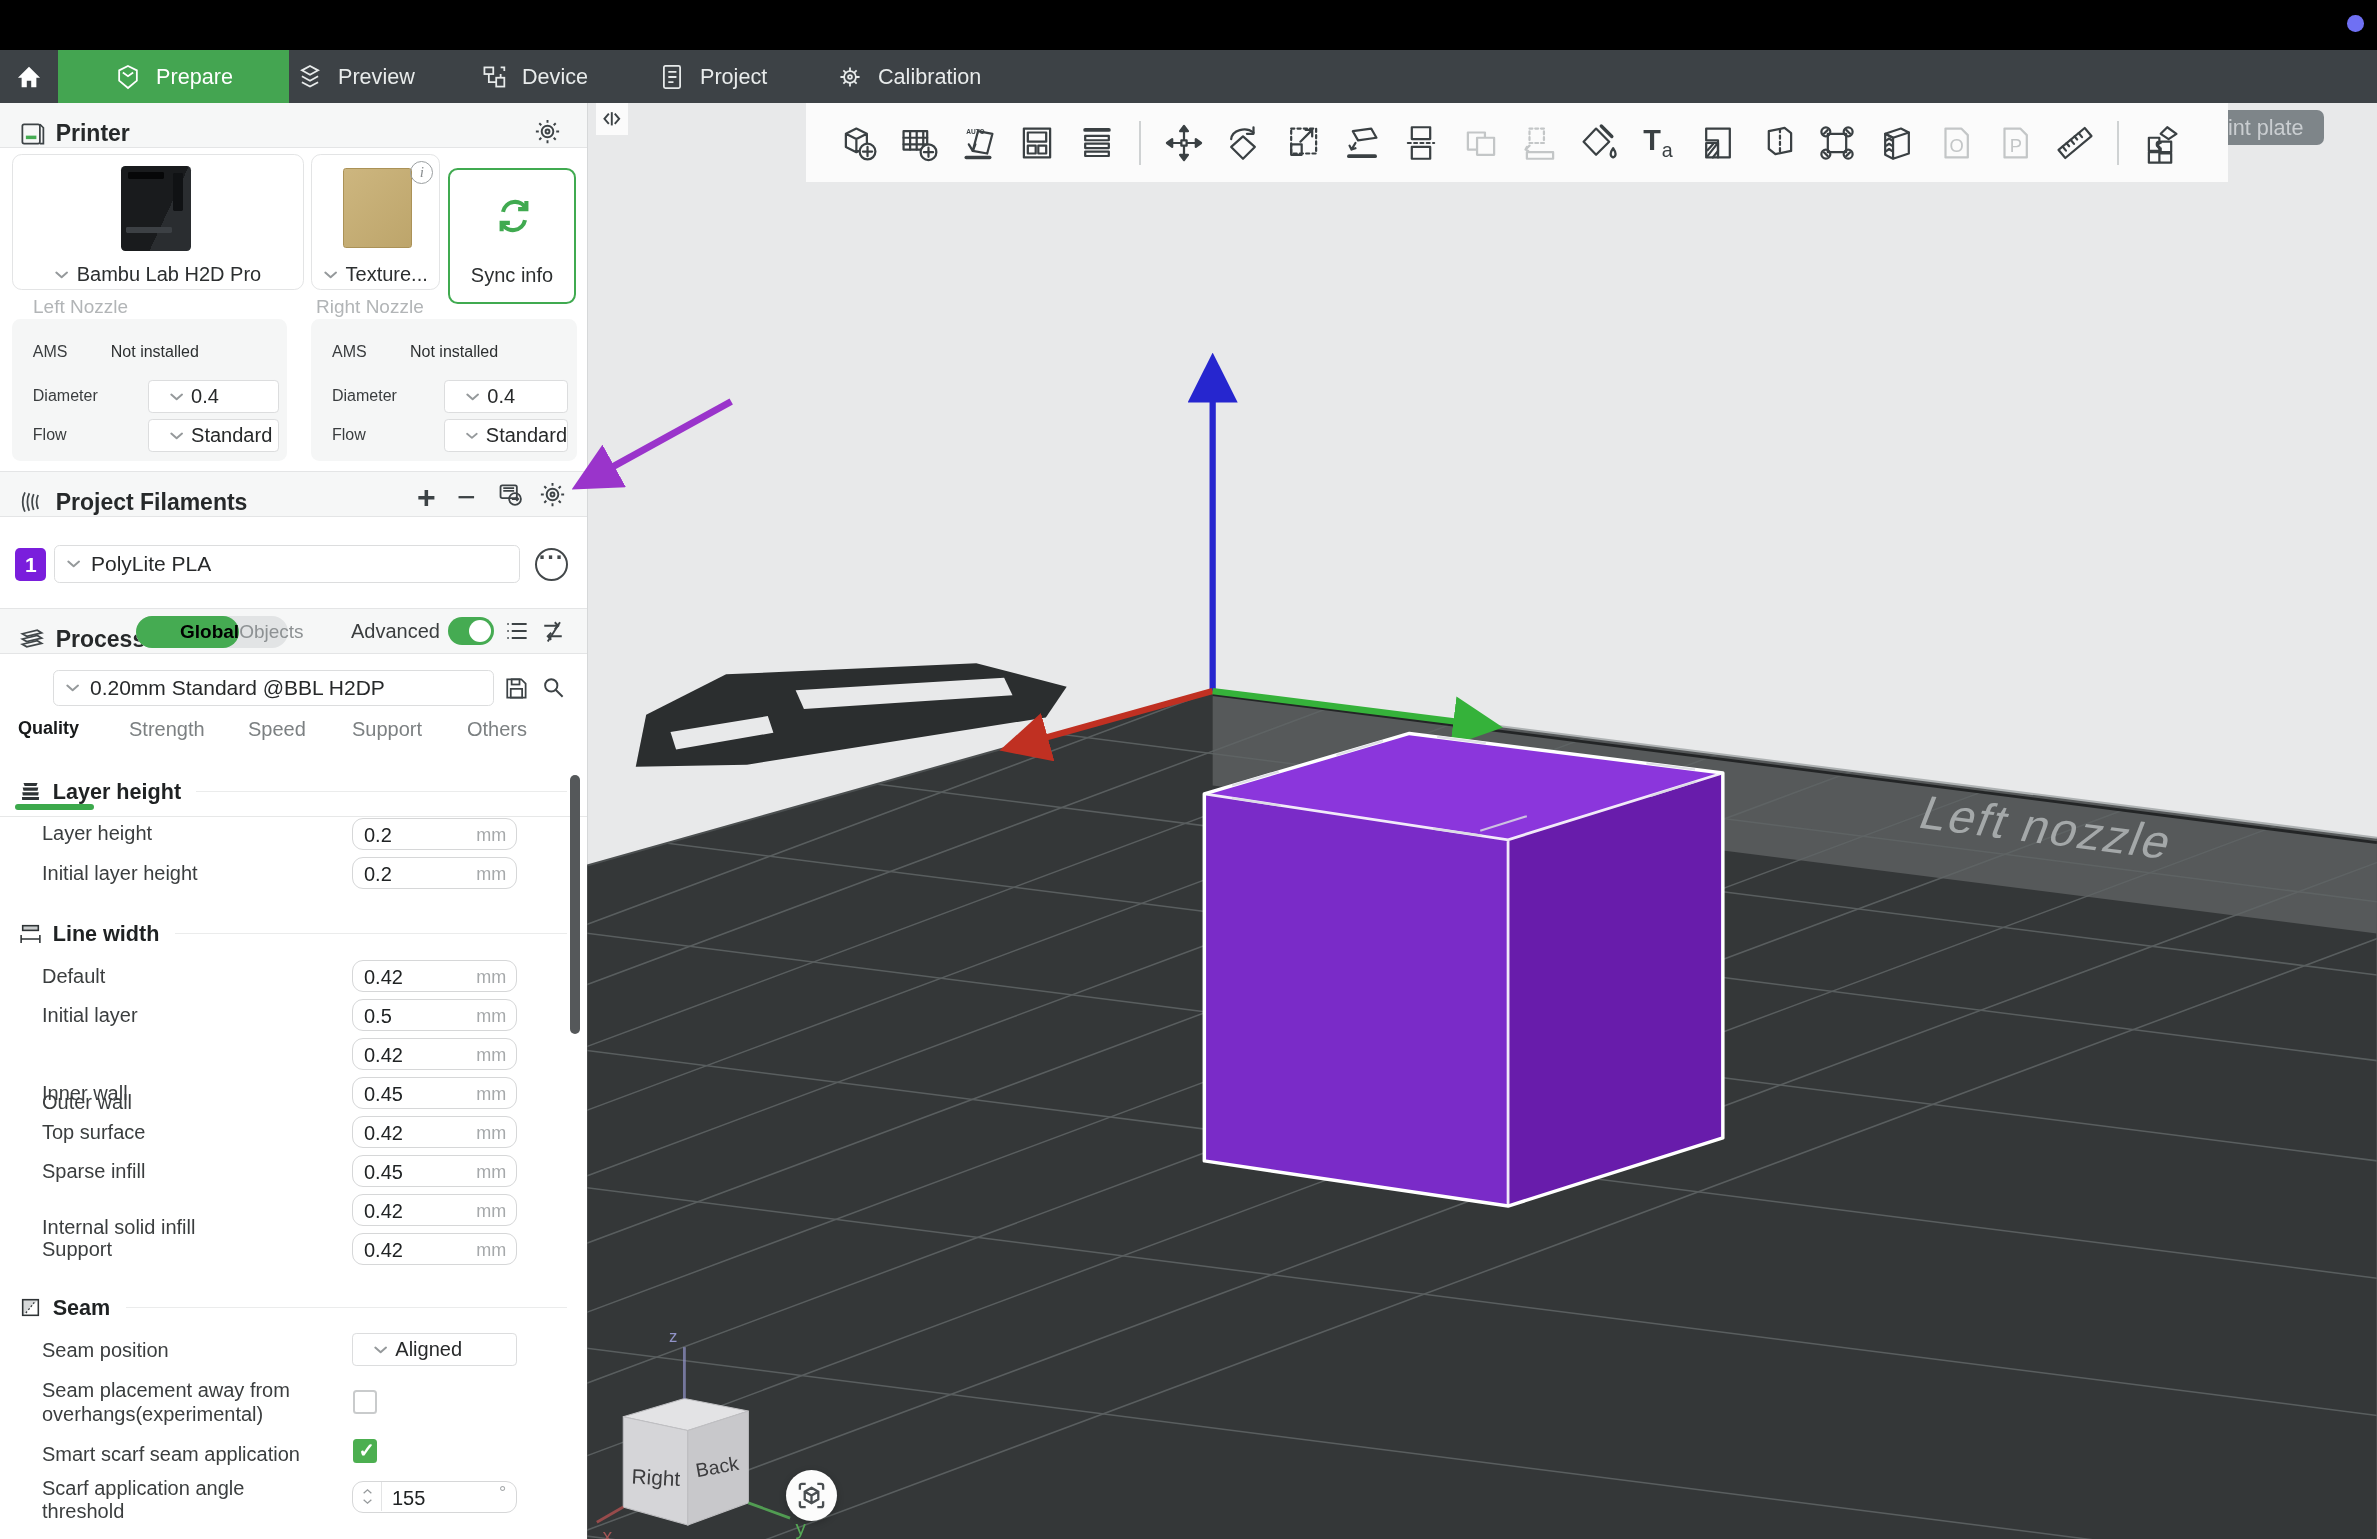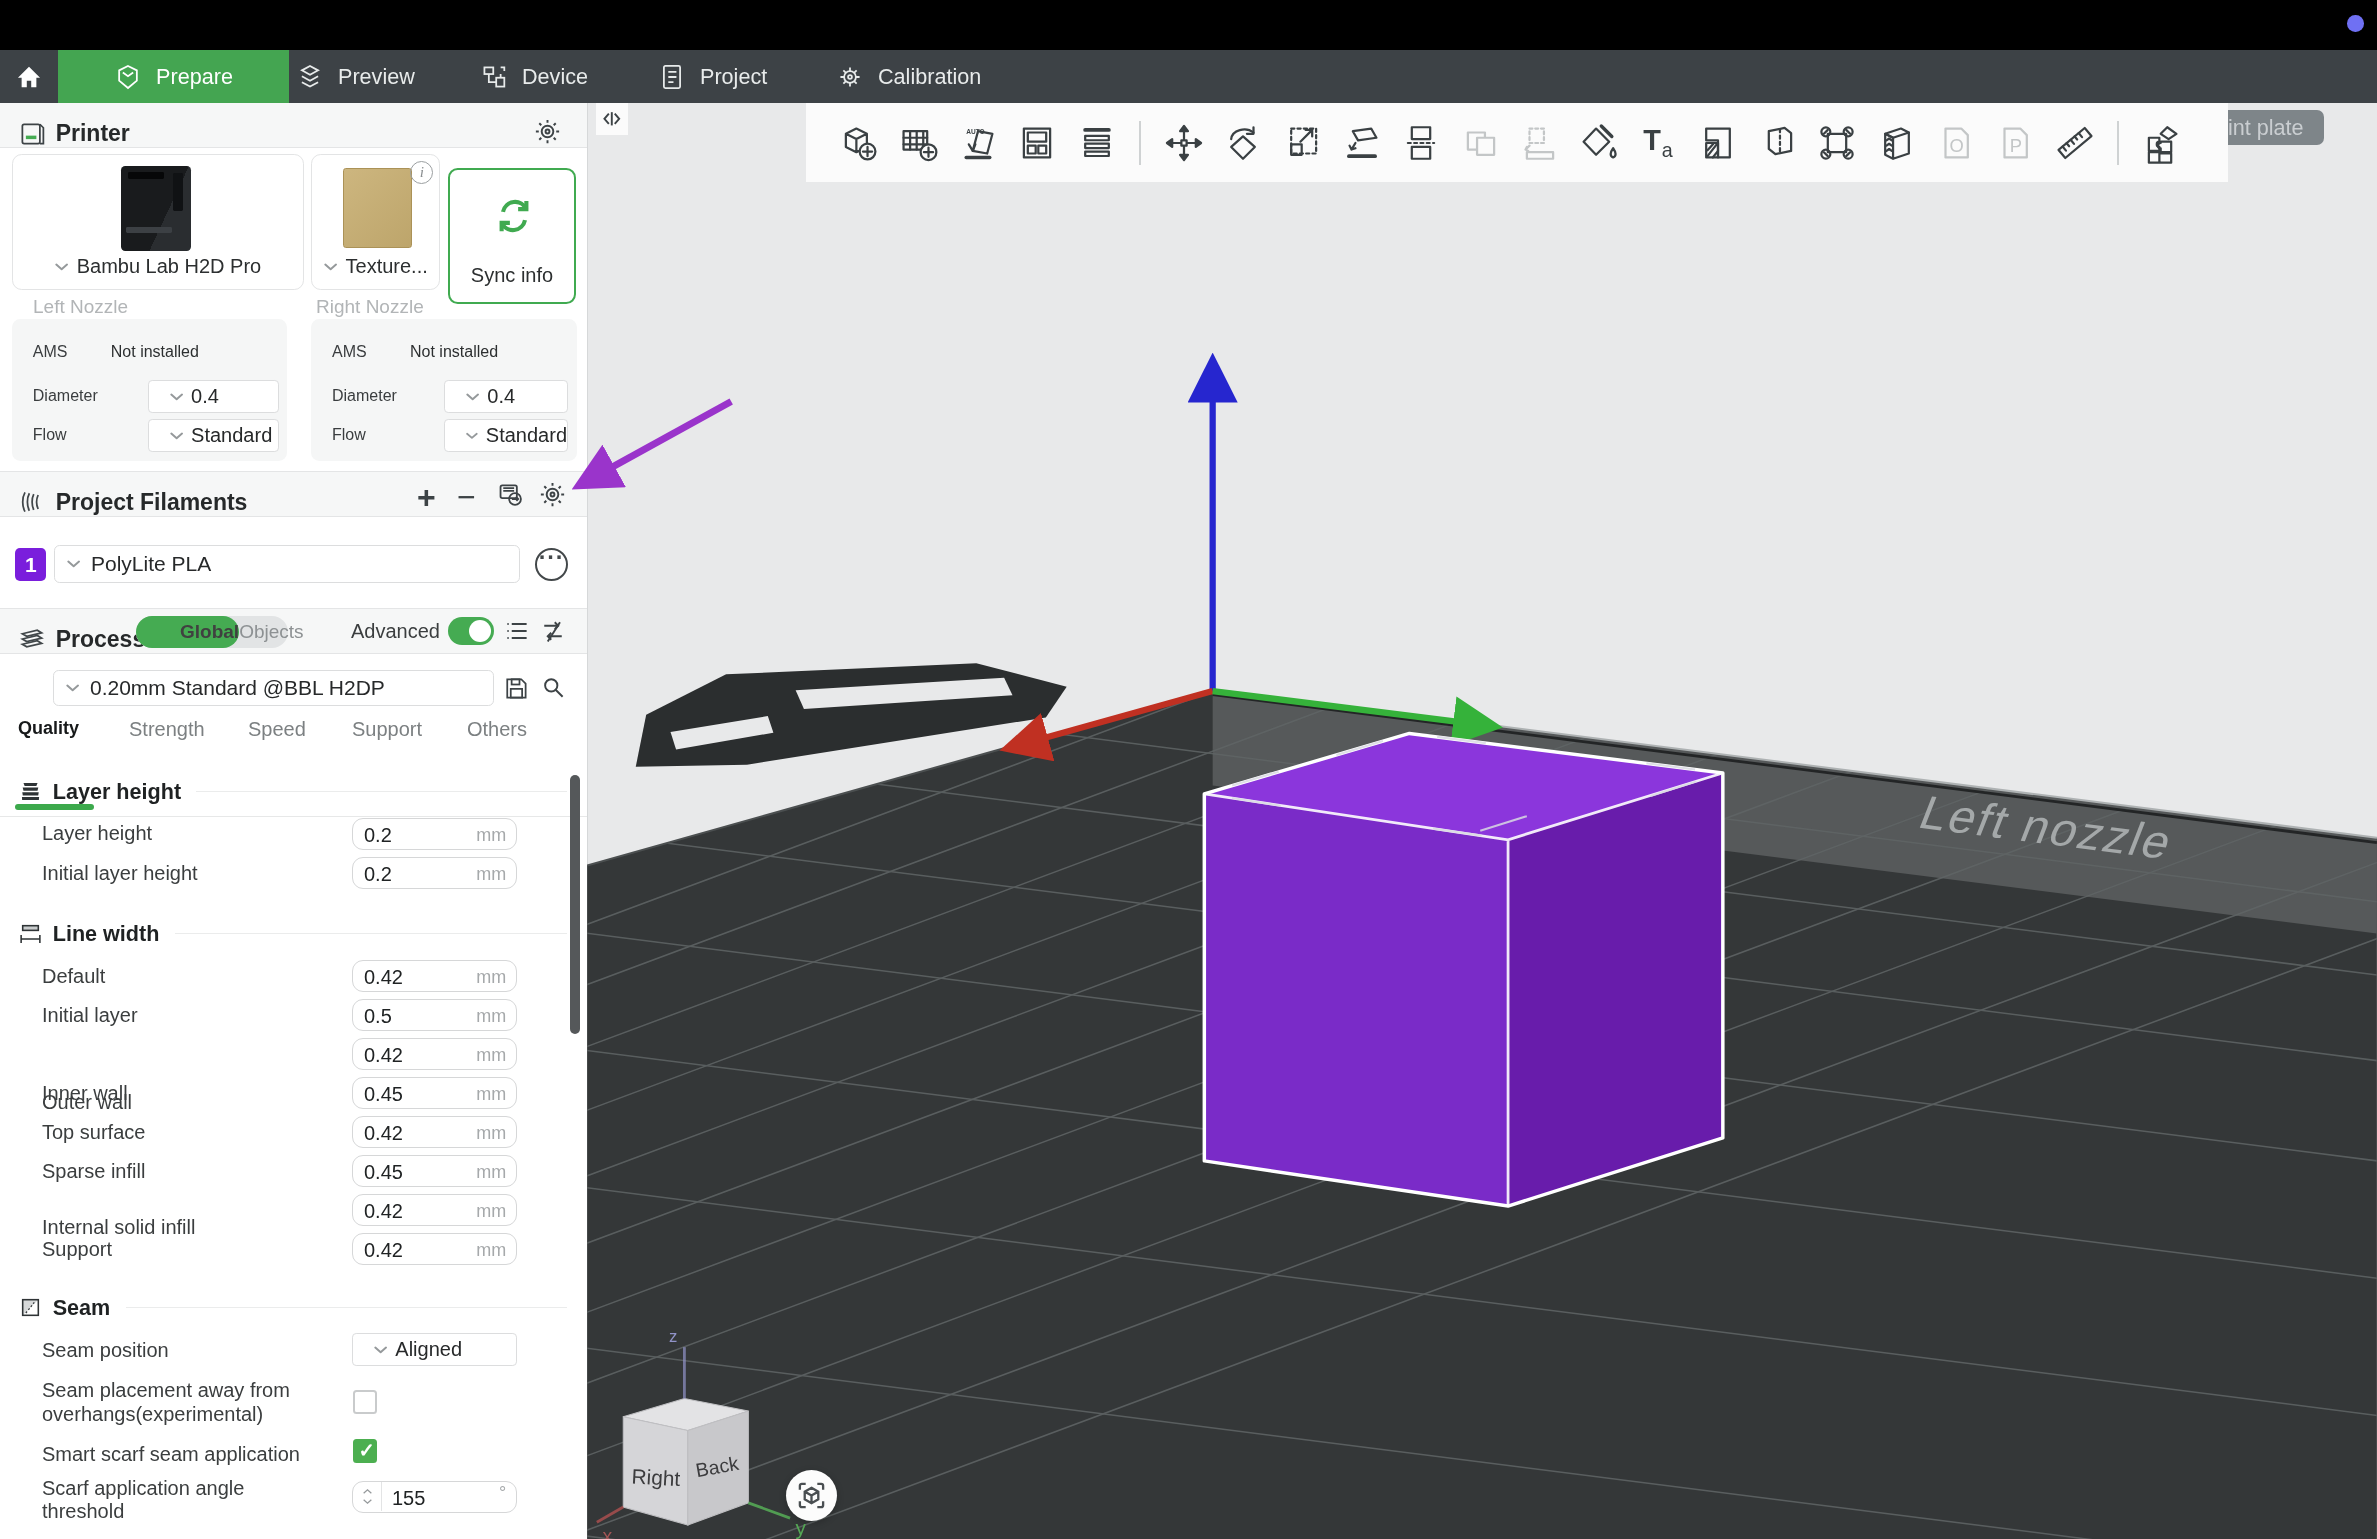--- a/index.html
+++ b/index.html
@@ -25,39 +25,39 @@
   .chev{width:15.3px;height:9.7px;stroke:#95999b;stroke-width:2.6;fill:none;stroke-linecap:round;stroke-linejoin:round;}
   .chev.white{stroke:#fff;}
   
   .sidebar{position:absolute;left:0;top:103px;width:587px;bottom:0;background:#fff;
            border-right:1.4px solid #d6d8d9;}
   .sec-head{position:absolute;left:0;width:587px;height:44px;background:#f6f7f7;
             border-top:0.7px solid #e4e5e6;border-bottom:0.7px solid #e4e5e6;
             display:flex;align-items:flex-end;}
   .sec-title{font-size:23px;font-weight:bold;color:#26292a;margin-left:9.7px;}
   .card{position:absolute;background:#fff;border:1.4px solid #e3e4e5;border-radius:9.7px;box-sizing:border-box;}
-  .card-label{position:absolute;bottom:11px;left:0;right:0;display:flex;align-items:center;justify-content:center;
+  .card-label{position:absolute;bottom:3px;left:0;right:0;display:flex;align-items:center;justify-content:center;
               gap:7px;font-size:20px;color:#2c2f30;}
   .nozzle-lab{position:absolute;top:193px;font-size:19px;color:#b2b5b7;}
   .ams-card{position:absolute;top:216px;height:142px;background:#f5f6f6;border-radius:8.3px;}
   .ams-row{position:absolute;left:21px;font-size:16px;color:#3a3d3f;}
   .sel{position:absolute;height:33px;background:#fff;border:1.4px solid #dcddde;border-radius:4.2px;
        display:flex;align-items:center;gap:7px;padding-left:20px;box-sizing:border-box;
        font-size:20px;color:#27292a;cursor:pointer;}
   .fil-badge{position:absolute;left:15.3px;top:445px;width:31px;height:33px;border-radius:4.9px;
              display:flex;align-items:center;justify-content:center;color:#fff;font-size:21px;font-weight:bold;}
   .dd{position:absolute;background:#fff;border:1.4px solid #dcddde;border-radius:5.6px;box-sizing:border-box;
       display:flex;align-items:center;gap:9.7px;padding-left:11px;font-size:21px;color:#27292a;cursor:pointer;}
   .dots-btn{position:absolute;left:535px;top:445px;width:33px;height:33px;border-radius:50%;
             border:2.1px solid #43484a;box-sizing:border-box;cursor:pointer;}
   .dots-btn::after{content:"\00b7\00b7\00b7";position:absolute;left:0;right:0;top:-6.3px;text-align:center;
             font-size:23.6px;font-weight:bold;color:#43484a;letter-spacing:0.7px;}
   .seg-pill{position:absolute;left:136px;top:513px;width:152px;height:32px;background:#e2e4e5;border-radius:16px;
             display:flex;align-items:center;font-size:19px;cursor:pointer;}
-  .seg-on{width:78px;height:32px;background:#45ab52;border-radius:16px;color:#404040;
+  .seg-on{width:78px;height:32px;background:#45ab52;border-radius:16px;color:#000000;
           display:flex;align-items:center;justify-content:center;font-weight:bold;padding-left:44px;}
   .seg-off{flex:1;text-align:center;color:#8d9193;}
   .toggle{position:absolute;left:448px;top:514px;width:46px;height:28px;border-radius:14px;background:#45ab52;cursor:pointer;}
   .toggle::after{content:"";position:absolute;right:2.8px;top:2.8px;width:22px;height:22px;border-radius:50%;background:#fff;}
   .tabrow{position:absolute;left:0;top:615px;width:587px;height:32px;}
   .ptab{position:absolute;font-size:20px;color:#7c8082;cursor:pointer;}
   .ptab.active{font-weight:bold;color:#17191a;font-size:18px;}
   .tab-underline{position:absolute;left:15.3px;top:701px;width:79px;height:6.3px;border-radius:3.5px;}
   .tab-div{position:absolute;left:0;top:713px;width:587px;height:1.4px;background:#e7e8e8;}
   .group-head{position:absolute;left:18px;height:33px;display:flex;align-items:center;gap:9.7px;width:549px;}

